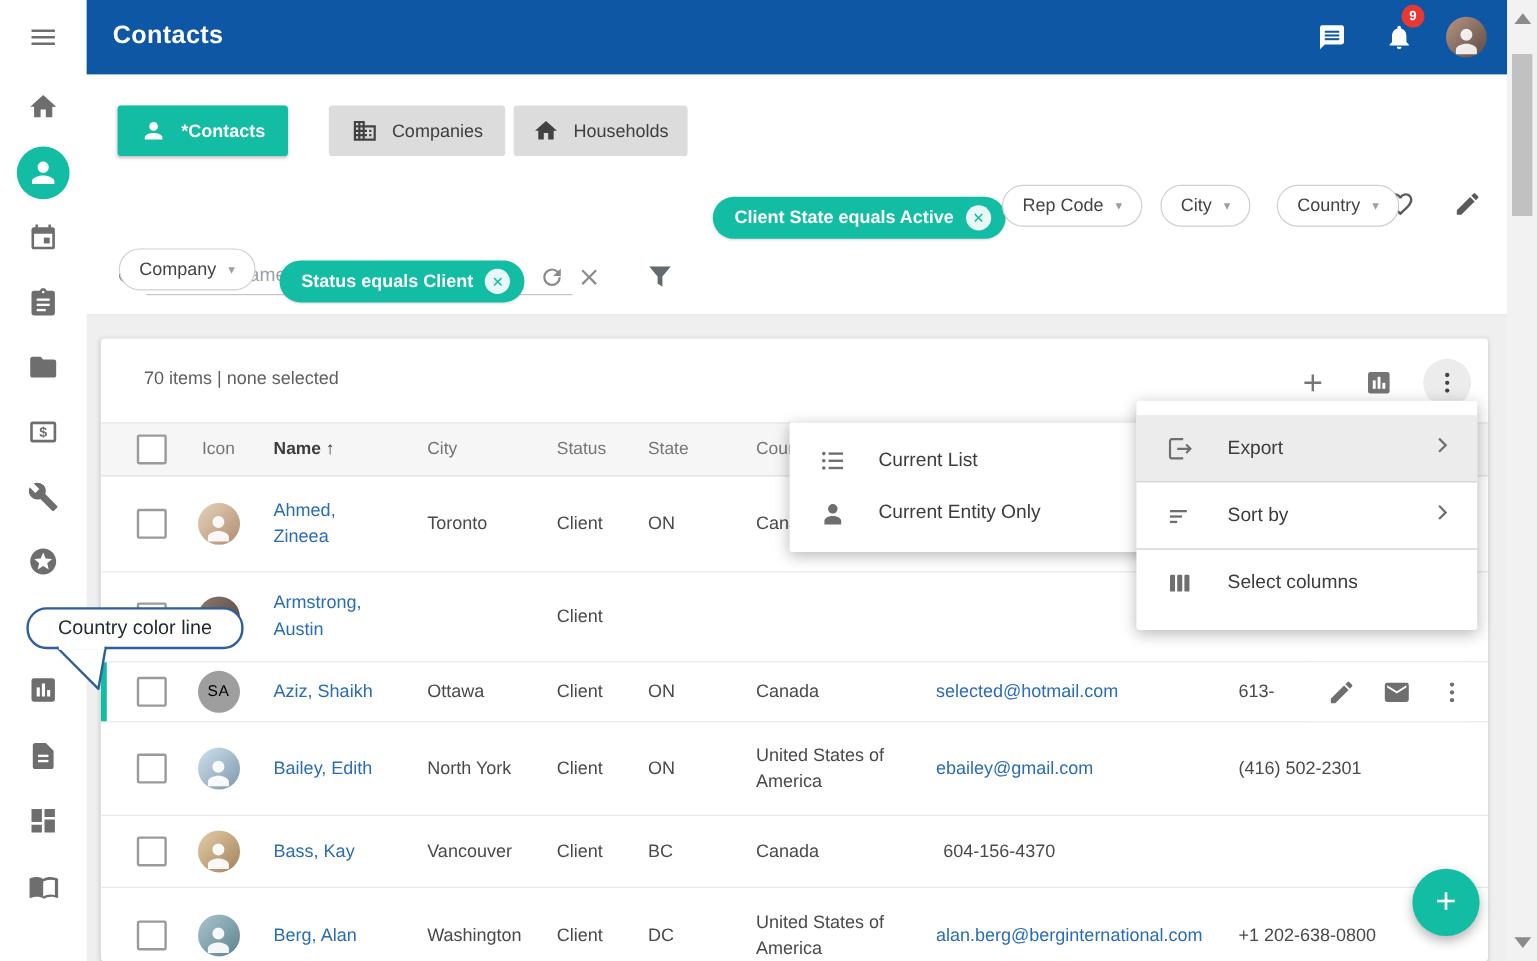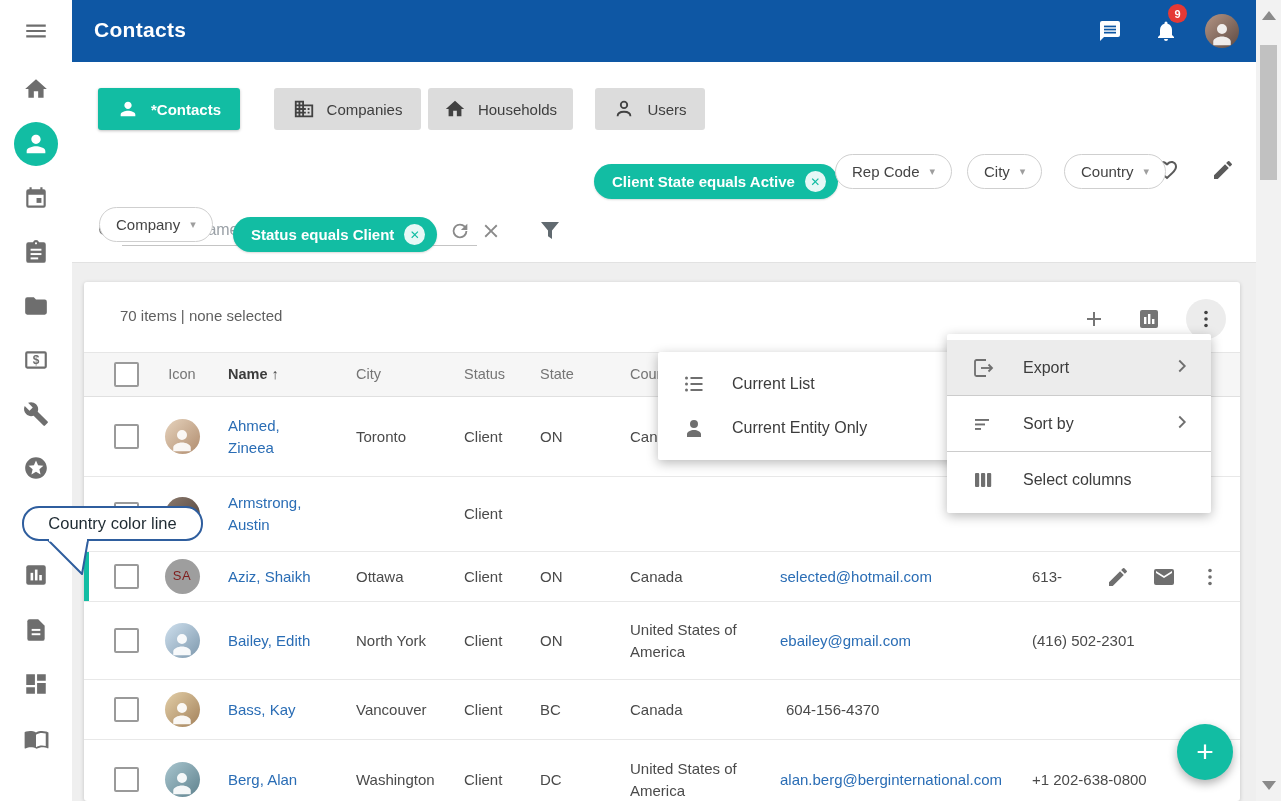--- a/index.html
+++ b/index.html
@@ -77,32 +77,32 @@
   .c-city { width:108px; padding-left:4px; }
   .c-status { width:76px; padding-left:4px; }
   .c-state { width:78px; padding-left:4px; }
   .c-country { width:150px; padding-left:16px; }
   .c-email { width:246px; padding-left:16px; }
   .c-phone { width:160px; padding-left:22px; }
   .cb { display:block; width:25px; height:25px; border:2px solid #9a9a9a; border-radius:2px; background:#fff; cursor:pointer; }
   .link { color:#2a6db5; cursor:pointer; }
   .avatar { width:35px; height:35px; border-radius:50%; display:flex; align-items:center; justify-content:center; overflow:hidden; }
   .avatar svg { width:30px; height:30px; margin-top:7px; }
-  .av-initials { background:#9e9e9e; color:#7f1d1d; font-size:13px; letter-spacing:.5px; }
+  .av-initials { background:#9e9e9e; color:#000000; font-size:13px; letter-spacing:.5px; }
   .av0{background:linear-gradient(135deg,#e6d3bd,#b08c6e);} .av1{background:linear-gradient(135deg,#8c7a6d,#4e4039);}
   .av3{background:linear-gradient(135deg,#cfe0ee,#7d98ad);} .av4{background:linear-gradient(135deg,#e3cfa8,#a3815a);}
   .av5{background:linear-gradient(135deg,#a9c6cf,#5f828e);}
   .accent-strip { position:absolute; left:0; top:0; bottom:0; width:5px; background:#12bda3; }
   .row-actions { position:absolute; right:18px; top:0; height:100%; display:flex; align-items:center; gap:22px; background:#fff; padding-left:14px; }
   .ra-icon { width:24px; height:24px; color:#6f6f6f; cursor:pointer; }
   .ra-icon svg{ width:24px; height:24px; }
 
   
   .menu { position:absolute; background:#fff; border-radius:2px; box-shadow:0 3px 12px rgba(0,0,0,.28); z-index:40; }
-  .menu-main { left:947px; top:334px; width:264px; padding:6px 0; z-index:42; }
+  .menu-main { left:947px; top:334px; width:284px; padding:12px 0; z-index:42; }
   .menu-sub { left:658px; top:352px; width:328px; padding:10px 0; z-index:41; }
   .mitem { display:flex; align-items:center; height:55px; padding:0 18px 0 24px; font-size:16px; color:#3c3c3c; cursor:pointer; gap:28px; }
   .mitem svg { width:24px; height:24px; flex:none; color:#6f6f6f; }
   .mitem .mlabel { flex:1; }
   .mitem .chev { color:#4e6b77; }
   .mitem .chev svg{ width:22px; height:22px; }
   .mi-hl { background:#ececec; }
   .mdivider { height:1px; background:#cccccc; }
   .subitem { height:44px; gap:26px; }
 
@@ -241,27 +241,20 @@
       <svg viewBox="0 0 24 24" fill="#424242">
           <path d="M12 7V3H2v18h20V7H12zM6 19H4v-2h2v2zm0-4H4v-2h2v2zm0-4H4V9h2v2zm0-4H4V5h2v2zm4 12H8v-2h2v2zm0-4H8v-2h2v2zm0-4H8V9h2v2zm0-4H8V5h2v2zm10 12h-8v-2h2v-2h-2v-2h2v-2h-2V9h8v10zm-2-8h-2v2h2v-2zm0 4h-2v2h2v-2z"></path>
         </svg>
       <span>Companies</span>
       </div>
     <div class="tab" style="left:356px; width:145px;">
       <svg viewBox="0 0 24 24" fill="#424242">
           <path d="M10 20v-6h4v6h5v-8h3L12 3 2 12h3v8z"></path>
         </svg>
       <span>Households</span>
-      </div>
-    <div class="tab" style="left:523px; width:110px;">
-      <svg viewBox="0 0 24 24" fill="none" stroke="#424242" stroke-width="2">
-          <circle cx="12" cy="7.5" r="3.5"></circle>
-          <path d="M5 20c0-3.3 3.1-5 7-5s7 1.7 7 5"></path>
-        </svg>
-      <span>Users</span>
       </div>
 
     <div class="va-icon" style="left:1027px;">
       <svg viewBox="0 0 24 24" fill="currentColor">
           <path d="M17 3H5a2 2 0 0 0-2 2v14a2 2 0 0 0 2 2h14a2 2 0 0 0 2-2V7l-4-4zm-5 16a3 3 0 1 1 0-6 3 3 0 0 1 0 6zm3-10H5V5h10v4z"></path>
         </svg></div>
     <div class="va-icon" style="left:1083px;">
       <svg viewBox="0 0 24 24" fill="currentColor">
           <path d="M16.5 3c-1.74 0-3.41.81-4.5 2.09C10.91 3.81 9.24 3 7.5 3 4.42 3 2 5.42 2 8.5c0 3.78 3.4 6.86 8.55 11.54L12 21.35l1.45-1.32C18.6 15.36 22 12.28 22 8.5 22 5.42 19.58 3 16.5 3zm-4.4 15.55l-.1.1-.1-.1C7.14 14.24 4 11.39 4 8.5 4 6.5 5.5 5 7.5 5c1.54 0 3.04.99 3.57 2.36h1.87C13.46 5.99 14.96 5 16.5 5c2 0 3.5 1.5 3.5 3.5 0 2.89-3.14 5.74-7.9 10.05z"></path>
         </svg></div>

